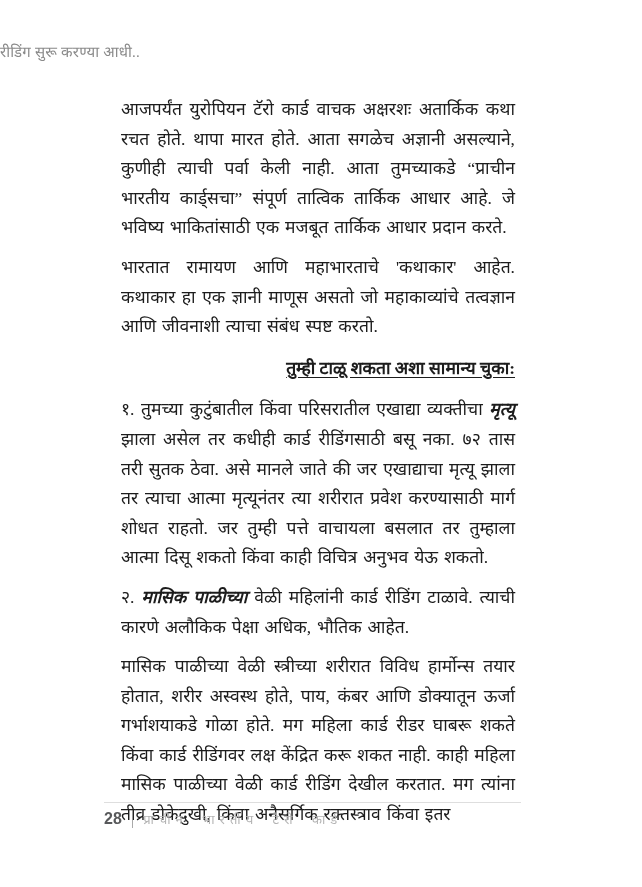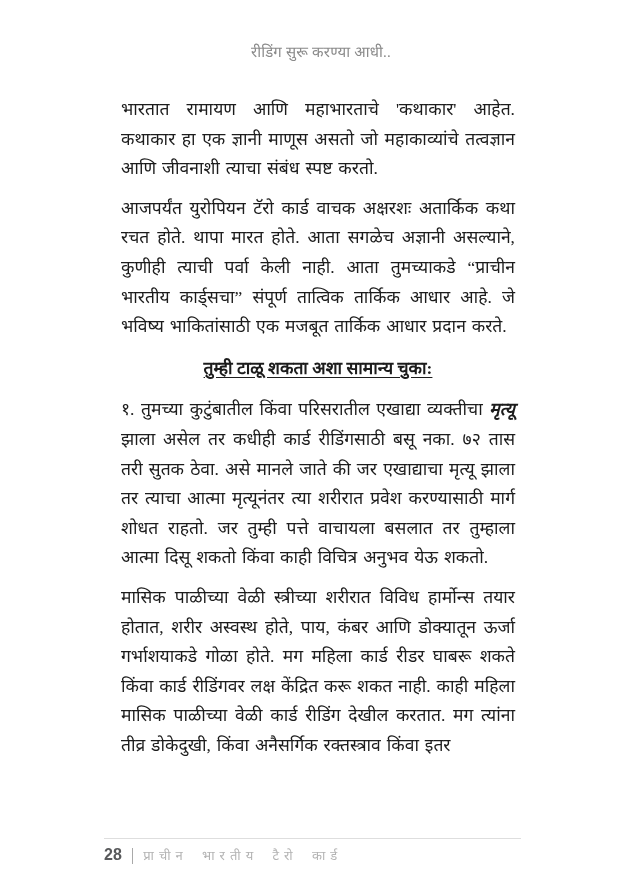--- a/index.html
+++ b/index.html
@@ -15,21 +15,20 @@
     position: relative;
     width: 642px;
     height: 887px;
     background: #ffffff;
   }
   .running-header {
     position: absolute;
     top: 41px;
     left: 0;
     width: 642px;
-    text-align: center;
     font-size: 15px;
     color: #8a8a8a;
     letter-spacing: 0.2px;
   }
   .content {
     position: absolute;
     left: 121px;
     top: 95px;
     width: 394px;
     color: #1c1c1c;
@@ -41,30 +40,30 @@
     text-align: justify;
     word-spacing: 1.5px;
   }
   .body-para:last-child { margin-bottom: 8px; }
   .bold { font-weight: bold; font-style: italic; }
   .section-heading {
     margin: 12px 0 12px 0;
     font-size: 17.5px;
     line-height: 29.6px;
     font-weight: bold;
-    text-align: center;
+    text-align: right;
   }
   .section-heading .underlined {
     text-decoration: underline;
     text-underline-offset: 3px;
   }
   .page-footer {
     position: absolute;
     left: 104px;
-    top: 838px;
+    top: 802px;
     width: 417px;
   }
   .footer-rule {
     width: 417px;
     height: 0;
     border-top: 1px solid #dedede;
     margin: 0 0 6px 0;
   }
   .footer-line {
     display: flex;
@@ -92,28 +91,29 @@
 </style>
 </head>
 <body>
 
 <div class="page">
 
   <div class="running-header">रीडिंग सुरू करण्या आधी..</div>
 
   <div class="content">
 
+    <p class="body-para">आजपर्यंत युरोपियन टॅरो कार्ड वाचक अक्षरशः अतार्किक कथा रचत होते. थापा मारत होते. आता सगळेच अज्ञानी असल्याने, कुणीही त्याची पर्वा केली नाही. आता तुमच्याकडे “प्राचीन भारतीय कार्ड्सचा” संपूर्ण तात्विक तार्किक आधार आहे. जे भविष्य भाकितांसाठी एक मजबूत तार्किक आधार प्रदान करते.</p>
+
     <p class="body-para">भारतात रामायण आणि महाभारताचे 'कथाकार' आहेत. कथाकार हा एक ज्ञानी माणूस असतो जो महाकाव्यांचे तत्वज्ञान आणि जीवनाशी त्याचा संबंध स्पष्ट करतो.</p>
-
-    <p class="body-para">आजपर्यंत युरोपियन टॅरो कार्ड वाचक अक्षरशः अतार्किक कथा रचत होते. थापा मारत होते. आता सगळेच अज्ञानी असल्याने, कुणीही त्याची पर्वा केली नाही. आता तुमच्याकडे “प्राचीन भारतीय कार्ड्सचा” संपूर्ण तात्विक तार्किक आधार आहे. जे भविष्य भाकितांसाठी एक मजबूत तार्किक आधार प्रदान करते.</p>
 
     <h2 class="section-heading"><span class="underlined">तुम्ही टाळू शकता अशा सामान्य चुका:</span></h2>
 
     <p class="body-para"><span>१. तुमच्या कुटुंबातील किंवा परिसरातील एखाद्या व्यक्तीचा </span><span class="bold">मृत्यू</span><span> झाला असेल तर कधीही कार्ड रीडिंगसाठी बसू नका. ७२ तास तरी सुतक ठेवा. असे मानले जाते की जर एखाद्याचा मृत्यू झाला तर त्याचा आत्मा मृत्यूनंतर त्या शरीरात प्रवेश करण्यासाठी मार्ग शोधत राहतो. जर तुम्ही पत्ते वाचायला बसलात तर तुम्हाला आत्मा दिसू शकतो किंवा काही विचित्र अनुभव येऊ शकतो.</span></p>
 
+    <p class="body-para"><span>२. </span><span class="bold">मासिक पाळीच्या</span><span> वेळी महिलांनी कार्ड रीडिंग टाळावे. त्याची कारणे अलौकिक पेक्षा अधिक, भौतिक आहेत.</span></p>
 
     <p class="body-para">मासिक पाळीच्या वेळी स्त्रीच्या शरीरात विविध हार्मोन्स तयार होतात, शरीर अस्वस्थ होते, पाय, कंबर आणि डोक्यातून ऊर्जा गर्भाशयाकडे गोळा होते. मग महिला कार्ड रीडर घाबरू शकते किंवा कार्ड रीडिंगवर लक्ष केंद्रित करू शकत नाही. काही महिला मासिक पाळीच्या वेळी कार्ड रीडिंग देखील करतात. मग त्यांना तीव्र डोकेदुखी, किंवा अनैसर्गिक रक्तस्त्राव किंवा इतर</p>
 
   </div>
 
   <div class="page-footer">
     <div class="footer-rule"></div>
     <div class="footer-line">
       <span class="footer-page-num">28</span>
       <span class="footer-sep">|</span>

